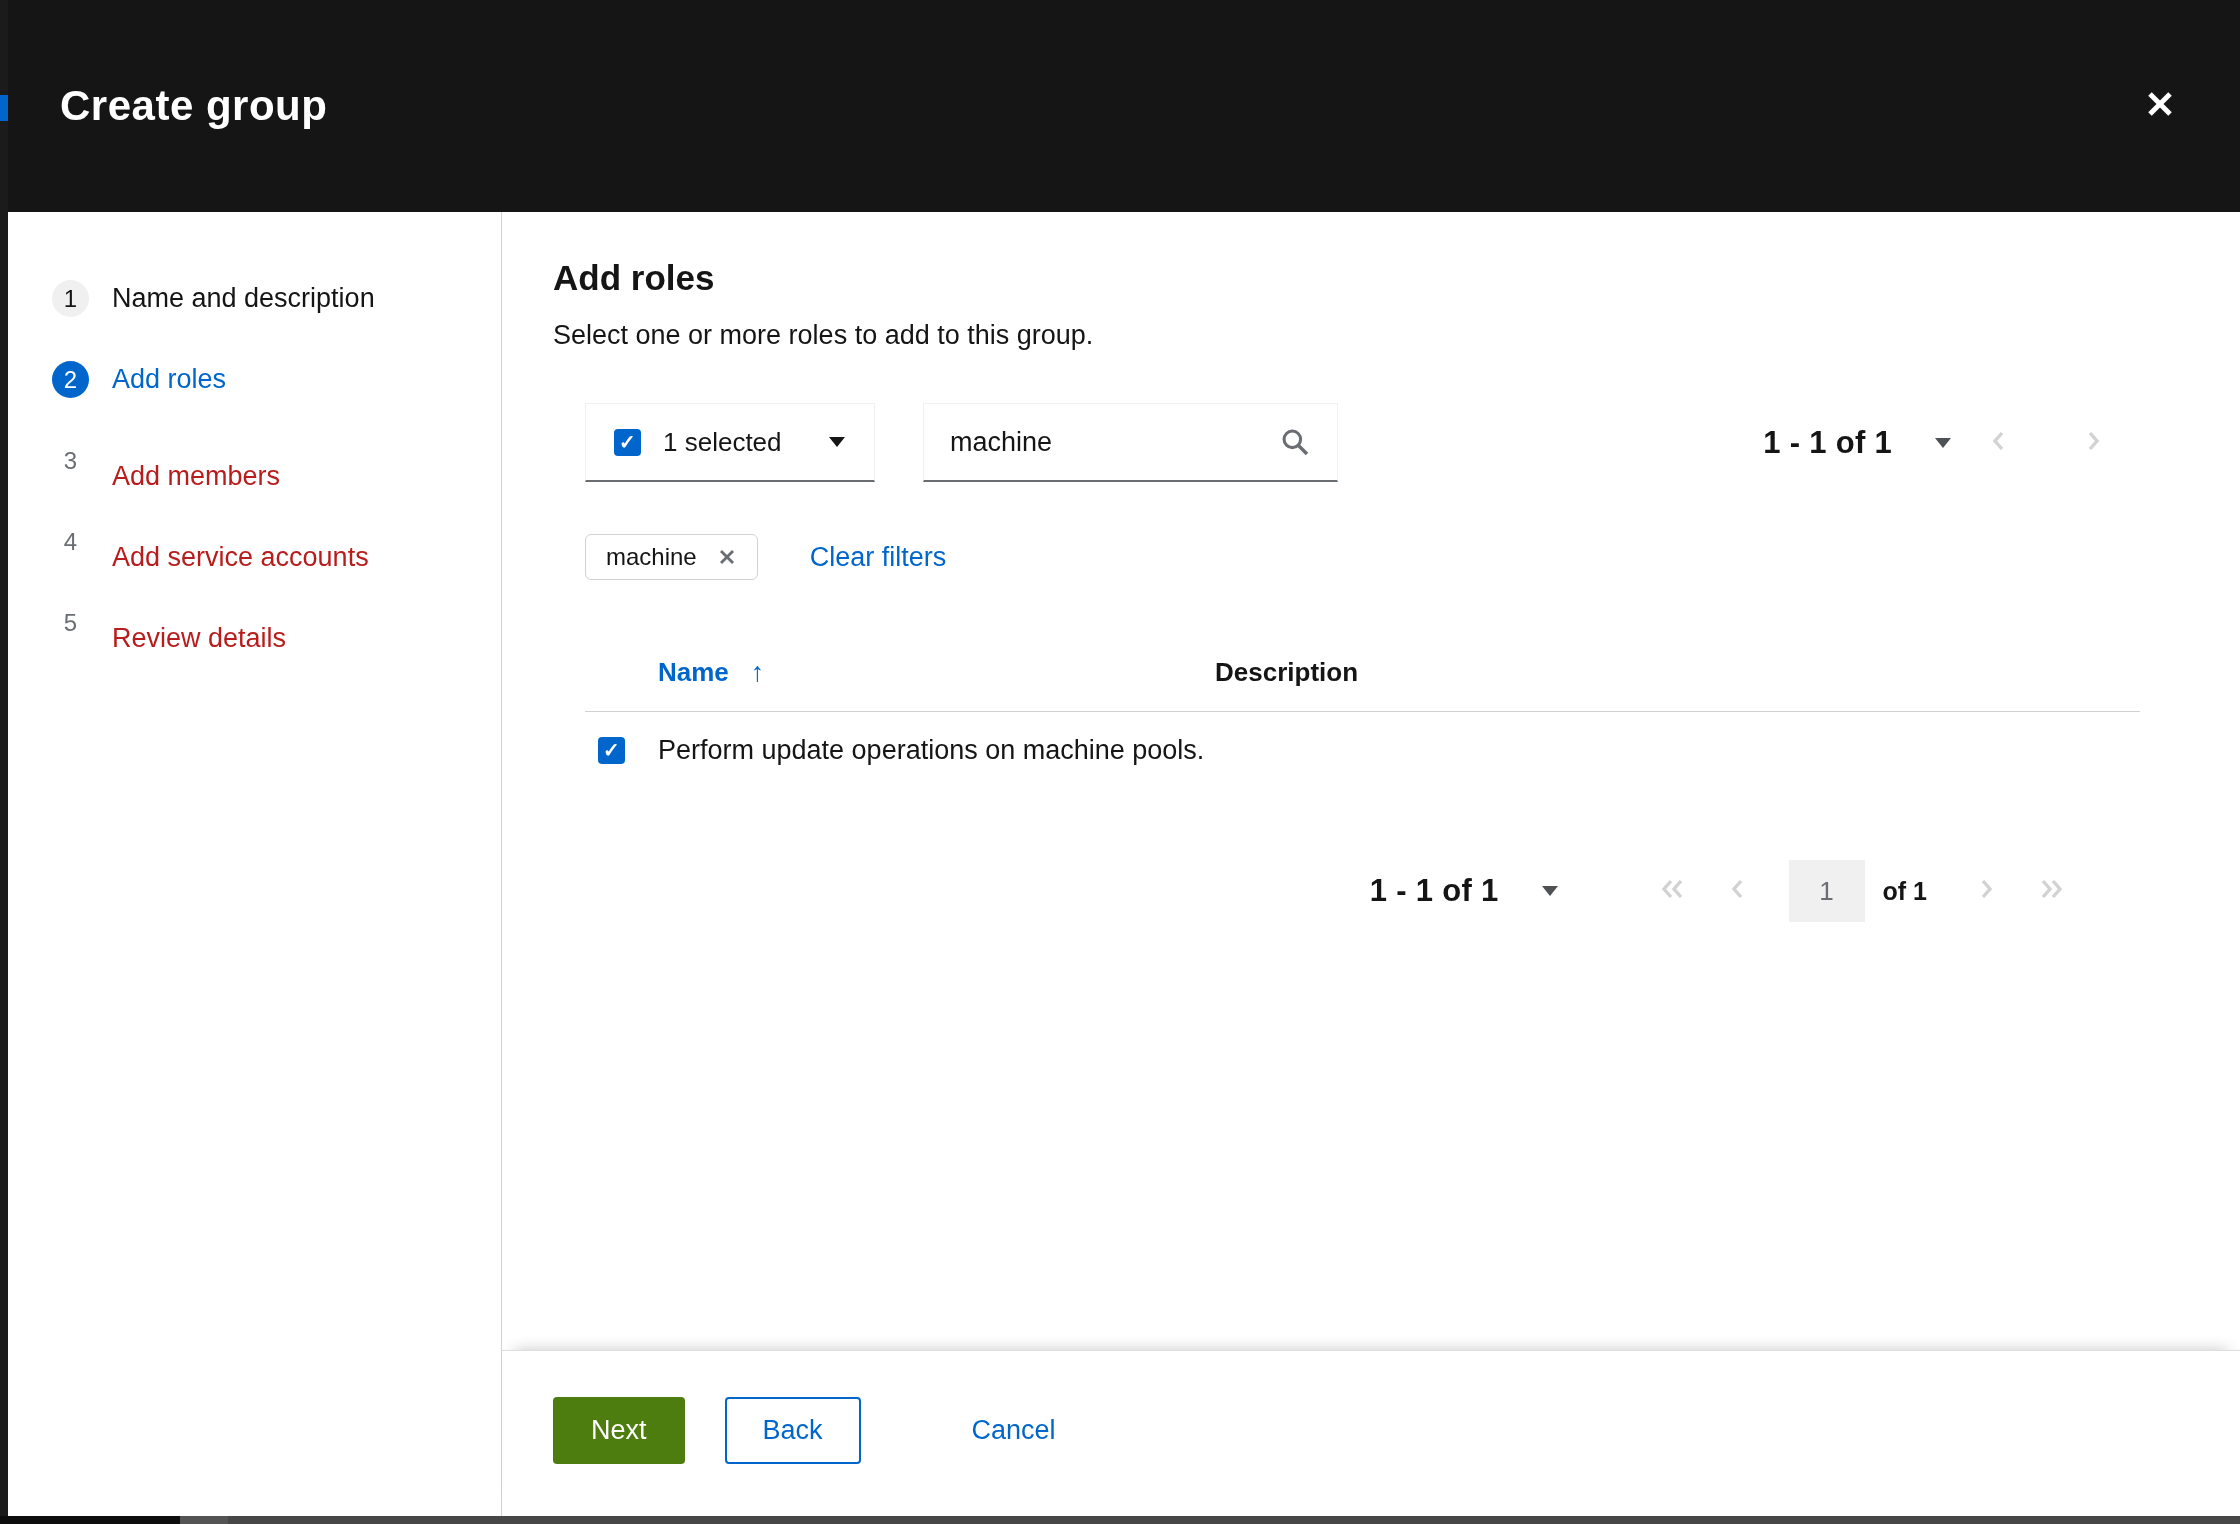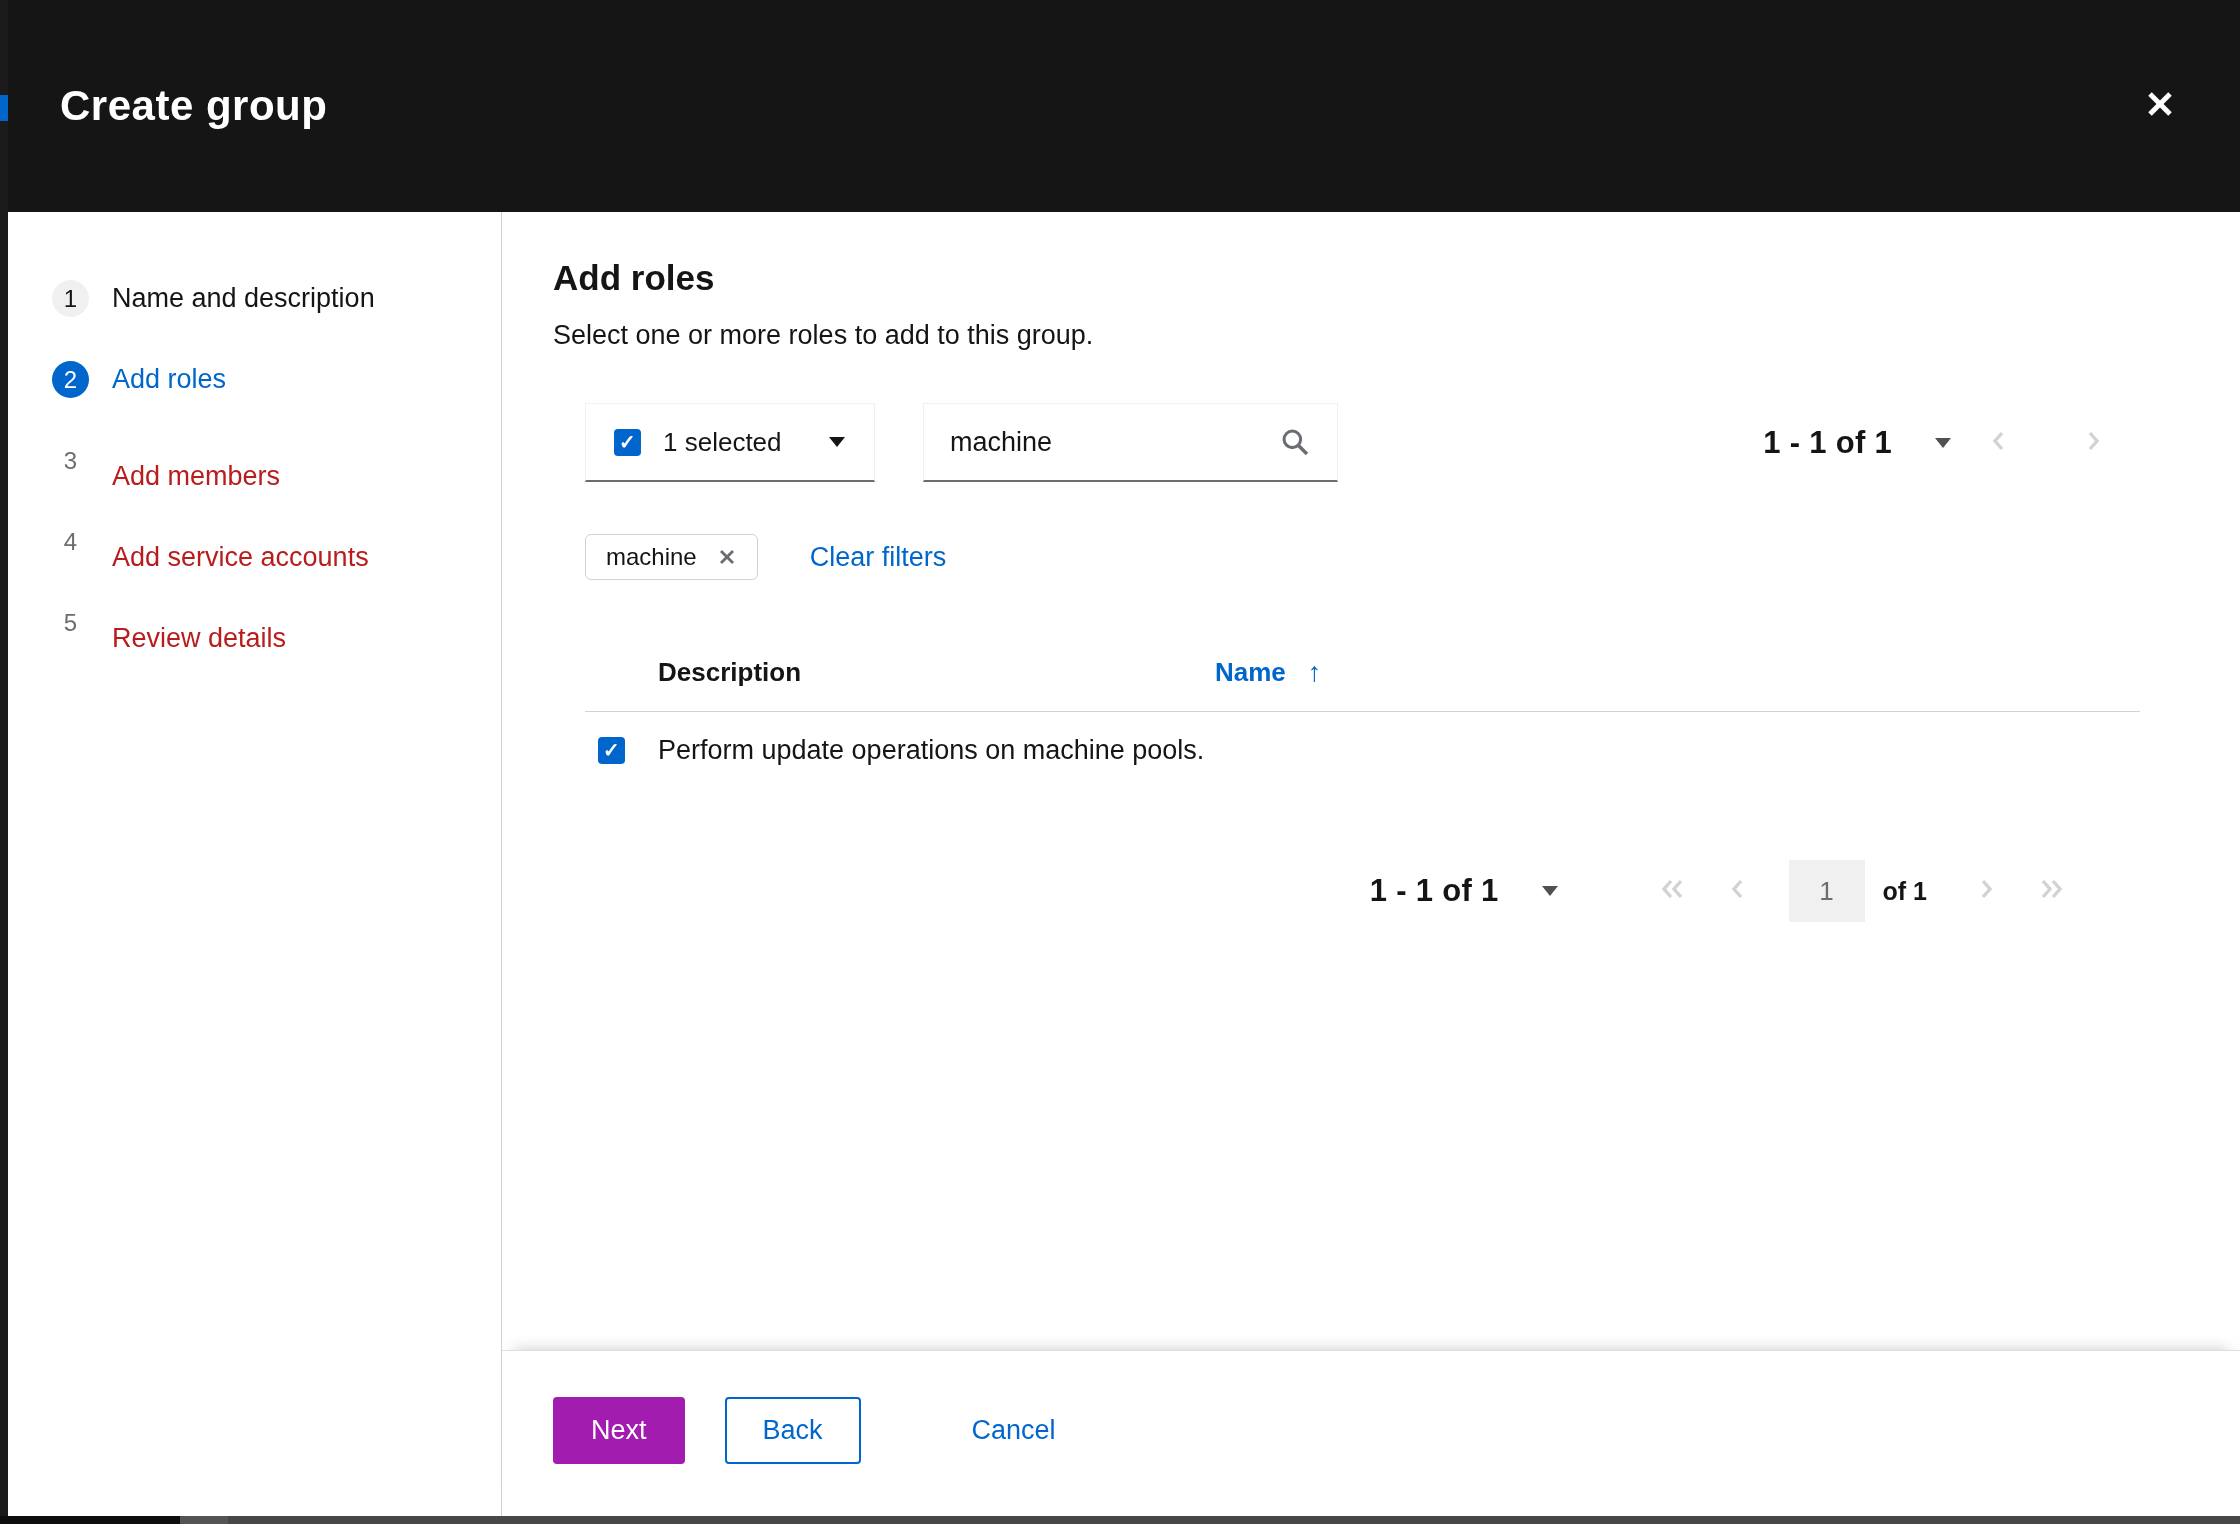--- a/index.html
+++ b/index.html
@@ -77,21 +77,21 @@
   
   .pager-bottom { display: flex; align-items: center; justify-content: flex-end; margin-top: 72px; padding-right: 55px; }
   .pager-bottom .nav-group { display: flex; align-items: center; margin-left: 80px; }
   .nav-sq { width: 66px; height: 60px; display: flex; align-items: center; justify-content: center; color: #d2d2d2; }
   .page-input { width: 76px; height: 62px; background: #f0f0f0; border: none; text-align: center; font-size: 26px; color: #6a6e73; font-family: "Liberation Sans", sans-serif; margin: 0 18px; }
   .of-label { font-size: 25px; font-weight: 700; margin-right: 26px; }
 
   
   .wiz-footer { flex: none; height: 166px; border-top: 1px solid #dedede; box-shadow: 0 -12px 14px -12px rgba(0,0,0,0.22); display: flex; align-items: center; padding: 0 0 6px 51px; }
   .btn { height: 67px; border-radius: 4px; font-size: 27px; font-family: "Liberation Sans", sans-serif; display: flex; align-items: center; justify-content: center; cursor: pointer; }
-  .btn-primary { background: #a21caf; color: #fff; border: none; padding: 0 38px; }
+  .btn-primary { background: #4d7c0f; color: #fff; border: none; padding: 0 38px; }
   .btn-secondary { background: #fff; color: #0066cc; border: 2px solid #0066cc; padding: 0 36px; margin-left: 40px; }
   .btn-link { background: none; border: none; color: #0066cc; padding: 0; margin-left: 111px; }
 </style>
 </head>
 <body>
 
 <div class="screen">
 
   <div class="left-strip">
     <div class="accent"></div>
@@ -203,25 +203,25 @@
                   <line x1="16" y1="4" x2="4" y2="16" stroke="#6a6e73" stroke-width="2.8"></line>
                 </svg>
               </span>
             </div>
             <a class="clear-filters">Clear filters</a>
           </div>
 
           <div class="role-table">
             <div class="t-head">
               <div class="cb-cell"></div>
-              <div class="th">Description</div>
               <div class="th th-name">
                 <span>Name</span>
                 <span class="sort-arrow">↑</span>
               </div>
+              <div class="th">Description</div>
             </div>
             <div class="t-row">
               <div class="cb-cell">
                 <span class="checkbox">
                   <span>✓</span>
                 </span>
               </div>
               <div class="cell">Perform update operations on machine pools.</div>
             </div>
           </div>

